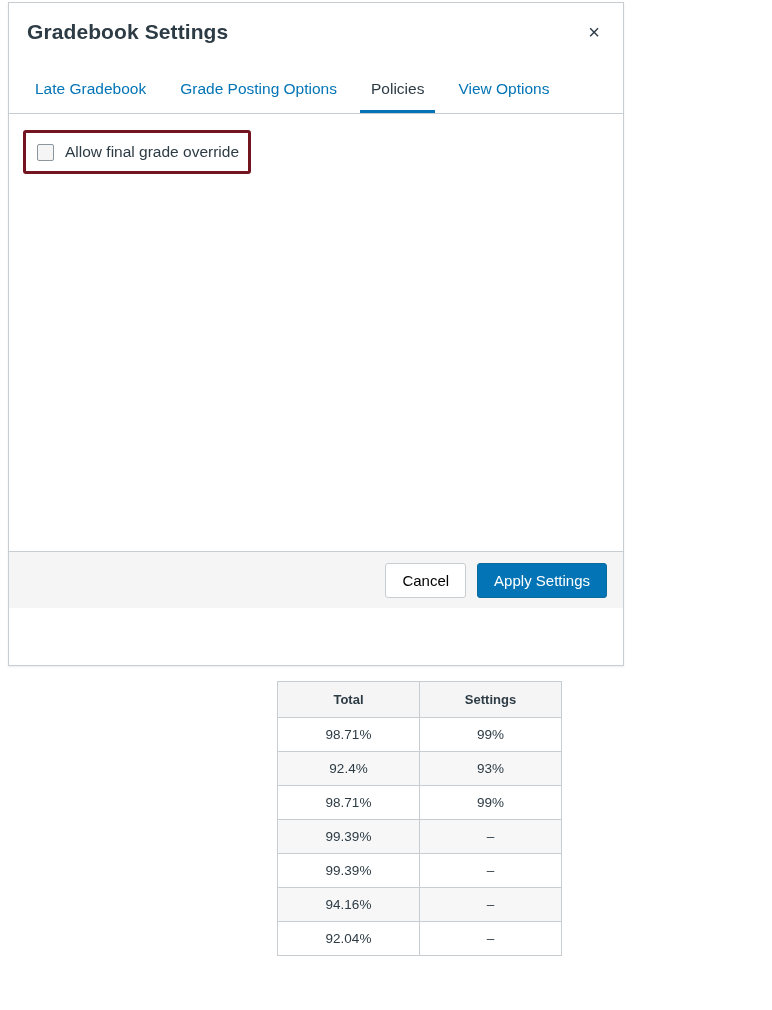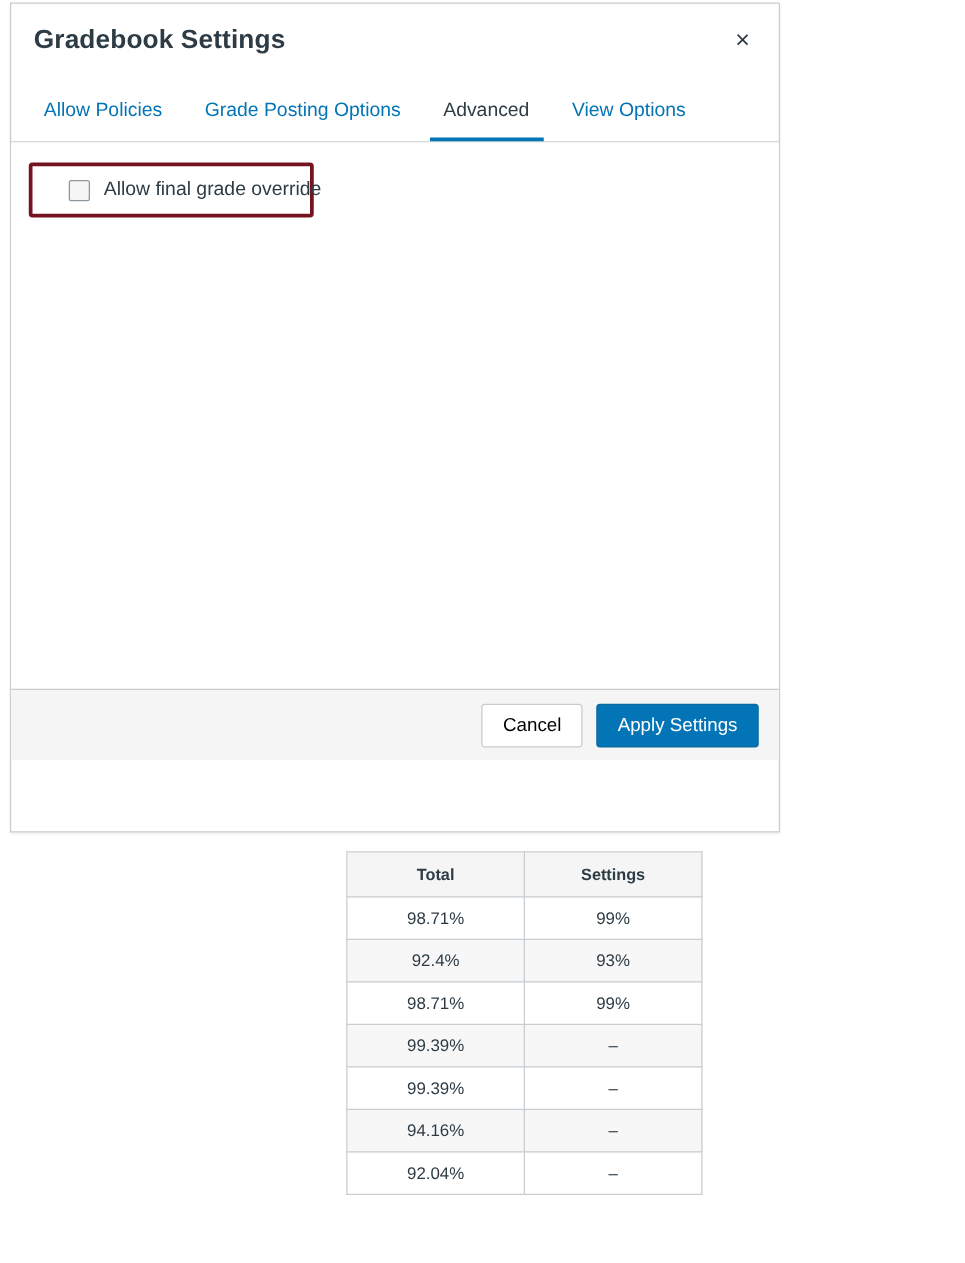--- a/index.html
+++ b/index.html
@@ -100,21 +100,21 @@
     position: absolute;
     left: 14px;
     top: 16px;
     width: 228px;
     height: 44px;
     border: 3px solid #741420;
     border-radius: 3px;
     box-sizing: border-box;
     display: flex;
     align-items: center;
-    padding-left: 29px;
+    padding-left: 11px;
   }
   .checkbox {
     width: 17px;
     height: 17px;
     border: 1px solid #8b969e;
     border-radius: 2px;
     background: #f5f5f5;
     box-sizing: border-box;
     flex: 0 0 auto;
     cursor: pointer;
@@ -199,23 +199,23 @@
 <body>
 
 <div class="dialog">
 
   <div class="dialog-header">
     <div class="dialog-title">Gradebook Settings</div>
     <button class="close-button">×</button>
   </div>
 
   <div class="tabs">
-    <button class="tab">Allow Policies</button>
+    <button class="tab">Late Gradebook</button>
     <button class="tab">Grade Posting Options</button>
-    <button class="tab active">Advanced</button>
+    <button class="tab active">Policies</button>
     <button class="tab">View Options</button>
   </div>
 
   <div class="dialog-body">
     <div class="highlight-box">
       <span class="checkbox"></span>
       <span class="checkbox-label">Allow final grade override</span>
     </div>
 
     <div class="dialog-footer">

